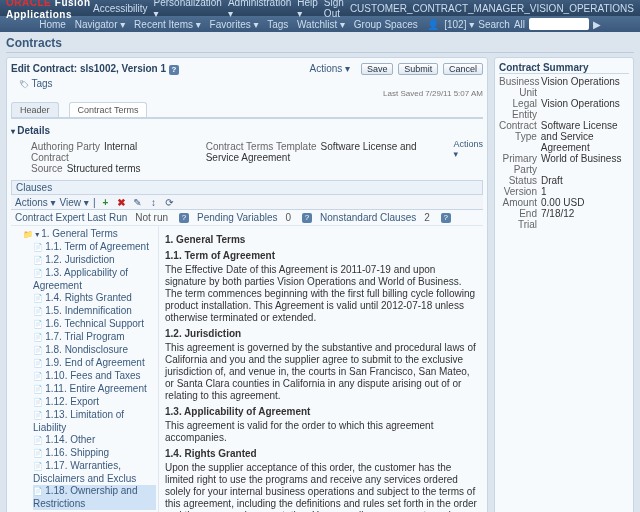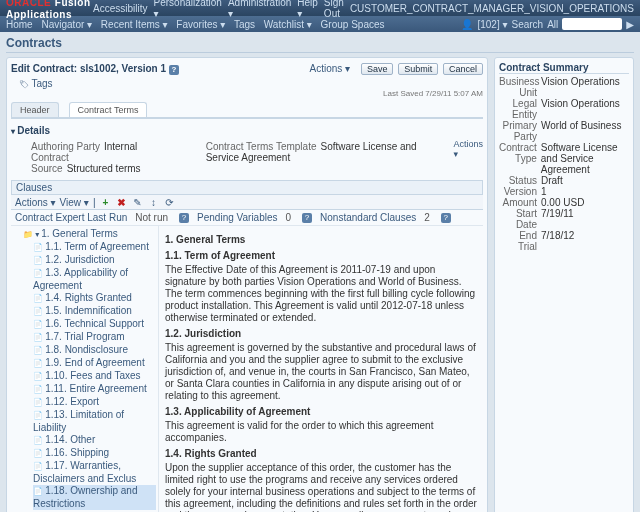--- a/index.html
+++ b/index.html
@@ -3,21 +3,21 @@
 <meta charset="utf-8">
 <style>
 *{box-sizing:border-box;margin:0;padding:0;font-family:Tahoma,Arial,sans-serif;font-size:10px}
 body{background:#dce5ed;width:640px;height:512px;overflow:hidden}
 .topbar{background:linear-gradient(#3e5b7d,#2a4461);color:#fff;height:16px;padding:1px 6px;display:flex;align-items:center;justify-content:flex-end}
 .topbar .brand{font-size:11px;font-weight:bold;letter-spacing:.5px}
 .topbar .brand b{color:#e03030}
 .topbar .r{font-size:9px;display:flex;gap:6px;align-items:center}
 .topbar .r span{color:#cde}
 .topbar .user{color:#ffd86b}
-.menubar{background:linear-gradient(#4d6d91,#3a587b);color:#cde;height:16px;padding:1px 6px;display:flex;align-items:center;gap:4px;font-size:9px;justify-content:space-between}
+.menubar{background:linear-gradient(#4d6d91,#3a587b);color:#cde;height:16px;padding:1px 6px;display:flex;align-items:center;gap:4px;font-size:9px;justify-content:center}
 .menubar .l span{margin-right:6px}
 .menubar .searchbox{background:#fff;color:#333;padding:0 2px;width:60px;height:12px;display:inline-block;border-radius:2px}
 .page{padding:4px 6px}
 .page h2{font-size:12px;color:#3a5a7d;border-bottom:1px solid #bcd;padding-bottom:2px;margin-bottom:4px}
 .main{display:flex;gap:6px}
 .left{flex:1;background:#f7fafd;border:1px solid #c7d6e4;border-radius:3px;padding:4px}
 .right{width:140px;background:#f7fafd;border:1px solid #c7d6e4;border-radius:3px;padding:4px}
 .right h3{font-size:10px;color:#2a4461;border-bottom:1px solid #cbd9e6;margin-bottom:2px}
 .sum-row{display:flex;font-size:8px;line-height:11px;color:#333}
 .sum-row .k{width:42px;text-align:right;color:#666;padding-right:4px}
@@ -184,43 +184,39 @@
    <div id="summary-rows">
           <div class="sum-row">
             <div class="k">Business Unit</div>
             <div>Vision Operations</div>
           </div>
           <div class="sum-row">
             <div class="k">Legal Entity</div>
             <div>Vision Operations</div>
           </div>
           <div class="sum-row">
+            <div class="k">Contract Type</div>
+            <div>Software License and Service Agreement</div>
+          </div>
+          <div class="sum-row">
             <div class="k">Primary Party</div>
             <div>World of Business</div>
           </div>
           <div class="sum-row">
-            <div class="k">Contract Type</div>
-            <div>Software License and Service Agreement</div>
-          </div>
-          <div class="sum-row">
             <div class="k">Status</div>
             <div>Draft</div>
           </div>
           <div class="sum-row">
             <div class="k">Version</div>
             <div>1</div>
           </div>
           <div class="sum-row">
             <div class="k">Amount</div>
             <div>0.00 USD</div>
           </div>
           <div class="sum-row">
-            <div class="k">Start Date</div>
-            <div>7/19/11</div>
-          </div>
-          <div class="sum-row">
             <div class="k">End Trial</div>
             <div>7/18/12</div>
           </div>
         </div>
   </div>
  </div>
 </div>
 
 </body></html>

